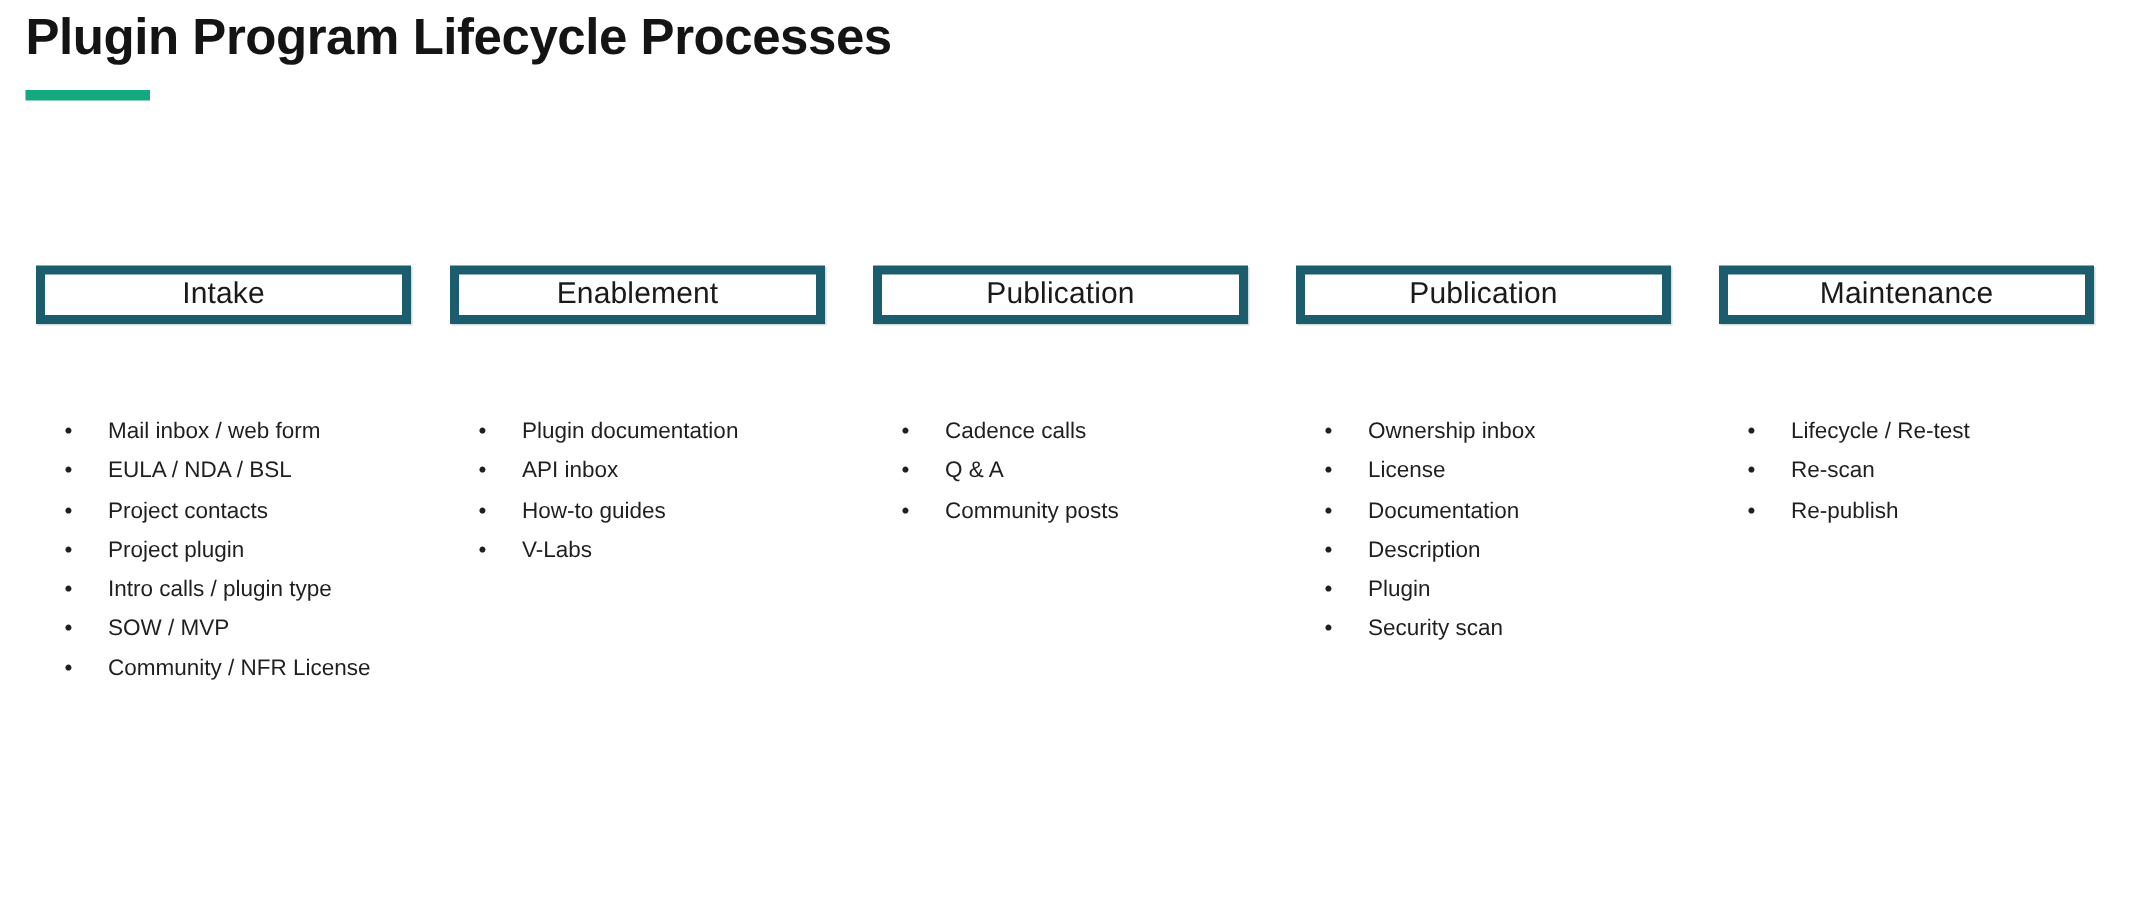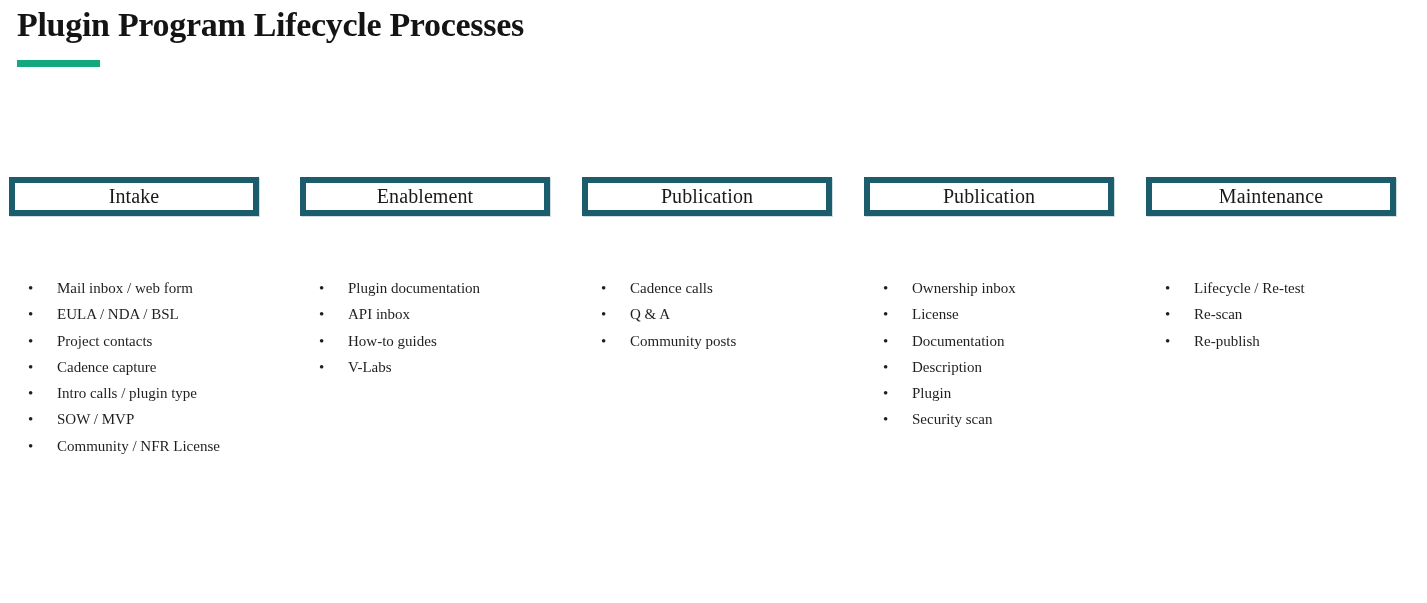--- a/index.html
+++ b/index.html
@@ -7,21 +7,20 @@
     padding: 0;
     background: #ffffff;
     font-family: "Liberation Sans", sans-serif;
   }
   #canvas {
     position: relative;
     width: 1427px;
     height: 603px;
     background: #ffffff;
     overflow: hidden;
-    font-family: Liberation Serif, serif;
   }
   .page-title {
     position: absolute;
     left: 17px;
     top: 6px;
     font-size: 34px;
     font-weight: 800;
     letter-spacing: -0.3px;
     color: #141414;
     white-space: nowrap;
@@ -84,29 +83,29 @@
 </style>
 </head>
 <body>
 
 <div id="canvas">
 
   <div class="page-title">Plugin Program Lifecycle Processes</div>
 
   <div class="title-underline"></div>
 
-  <div class="stage-column" style="left:9px">
+  <div class="stage-column" style="left:24px">
     <div class="stage-box">
       <span class="stage-label">Intake</span>
     </div>
     <ul class="stage-list">
         <li><span class="bullet">•</span><span>Mail inbox / web form</span></li>
         <li><span class="bullet">•</span><span>EULA / NDA / BSL</span></li>
         <li><span class="bullet">•</span><span>Project contacts</span></li>
-        <li><span class="bullet">•</span><span>Cadence capture</span></li>
+        <li><span class="bullet">•</span><span>Project plugin</span></li>
         <li><span class="bullet">•</span><span>Intro calls / plugin type</span></li>
         <li><span class="bullet">•</span><span>SOW / MVP</span></li>
         <li><span class="bullet">•</span><span>Community / NFR License</span></li>
       </ul>
   </div>
 
   <div class="stage-column" style="left:300px">
     <div class="stage-box">
       <span class="stage-label">Enablement</span>
     </div>

